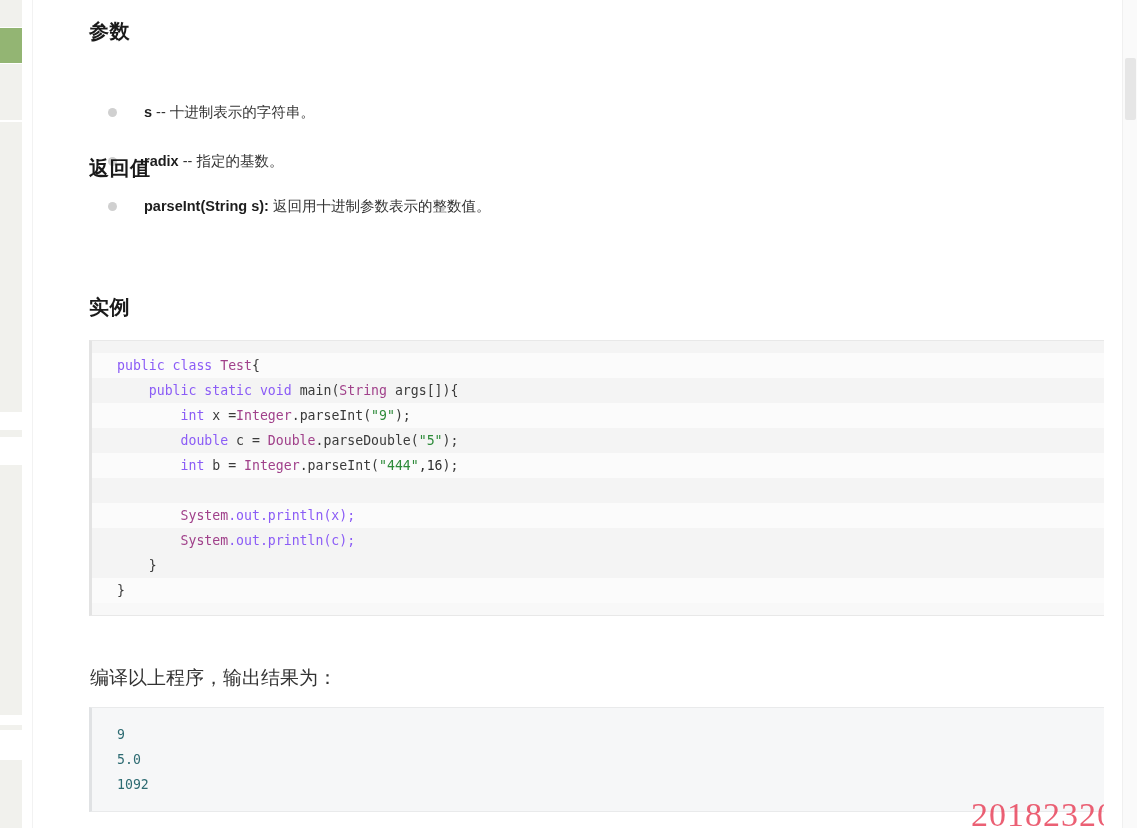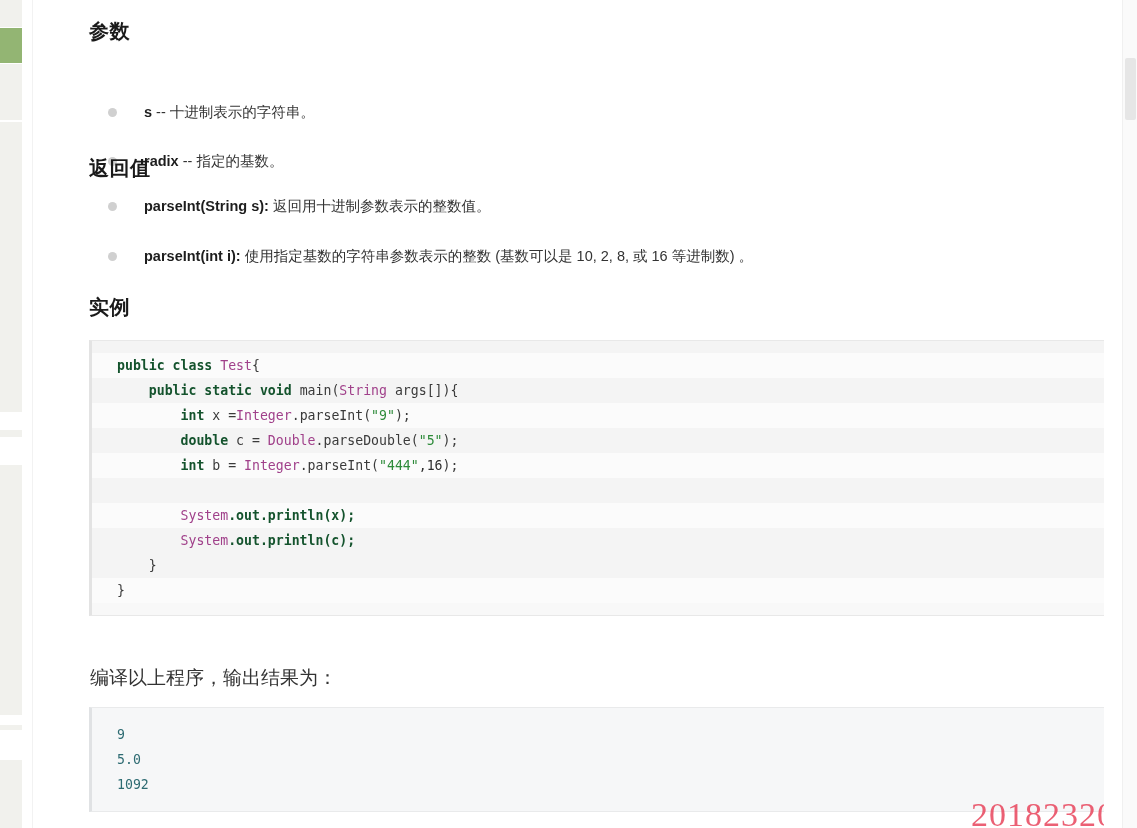--- a/index.html
+++ b/index.html
@@ -99,21 +99,21 @@
   .code-pad-bot { height: 12px; background: #f8f8f8; }
   .cline {
     height: 25px;
     white-space: pre;
     padding-left: 25px;
     color: #2c2c2c;
   }
   .cline.alt { background: #f4f4f4; }
   .cline.plain { background: #fbfbfb; }
 
-  .kw   { color: #14532d; font-weight: bold; }
+  .kw   { color: #8b5cf6; }
   .cls  { color: #a0408a; }
   .str  { color: #2e8b3a; }
   .num  { color: #2c2c2c; }
   .pln  { color: #3a3a3a; }
 
   
   #caption {
     position: absolute; left: 56px; top: 665px;
     font-size: 19px; color: #333333;
   }
@@ -193,21 +193,20 @@
 
     <ul class="bullets" id="list-params">
       <li><b>s</b><span> -- </span><span>十进制表示的字符串。</span></li>
       <li><b>radix</b><span> -- </span><span>指定的基数。</span></li>
     </ul>
 
     <h2 class="sec" id="h-return">返回值</h2>
 
     <ul class="bullets" id="list-return">
       <li><b>parseInt(String s):</b><span> </span><span>返回用十进制参数表示的整数值。</span></li>
-      <li><b>parseInt(int i):</b><span> </span><span>使用指定基数的字符串参数表示的整数 (基数可以是 10, 2, 8, 或 16 等进制数) 。</span></li>
     </ul>
 
     <h2 class="sec" id="h-example">实例</h2>
 
     <div class="codebox" id="code-example">
       <div class="code-pad-top"></div>
 
       <div class="cline plain"><span class="kw">public</span><span class="kw"> class </span><span class="cls">Test</span><span class="pln">{</span></div>
 
       <div class="cline alt"><span class="kw">    public static void </span><span class="pln">main(</span><span class="cls">String</span><span class="pln"> args[]){</span></div>

